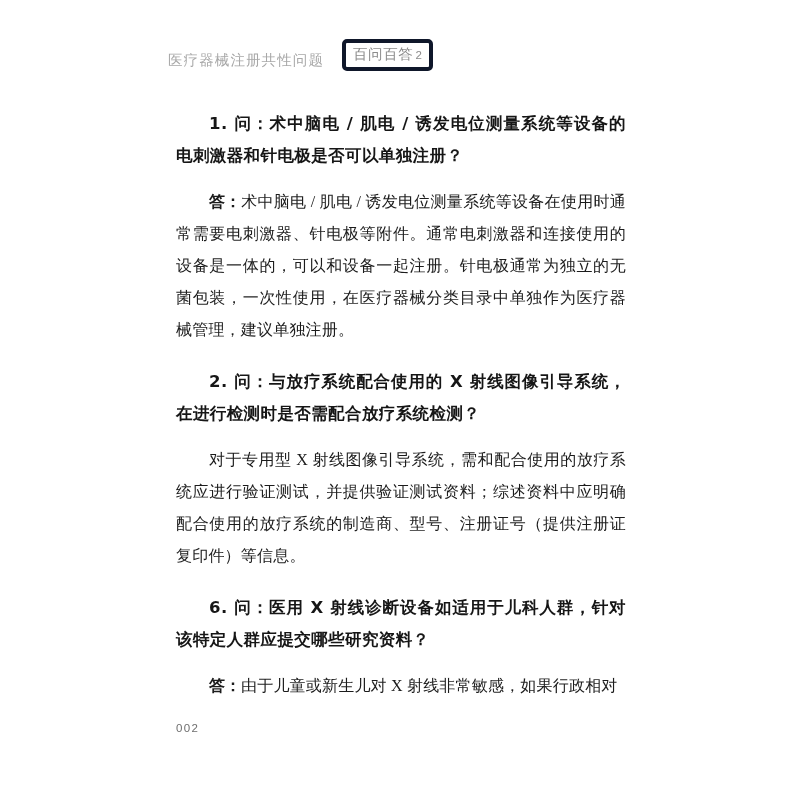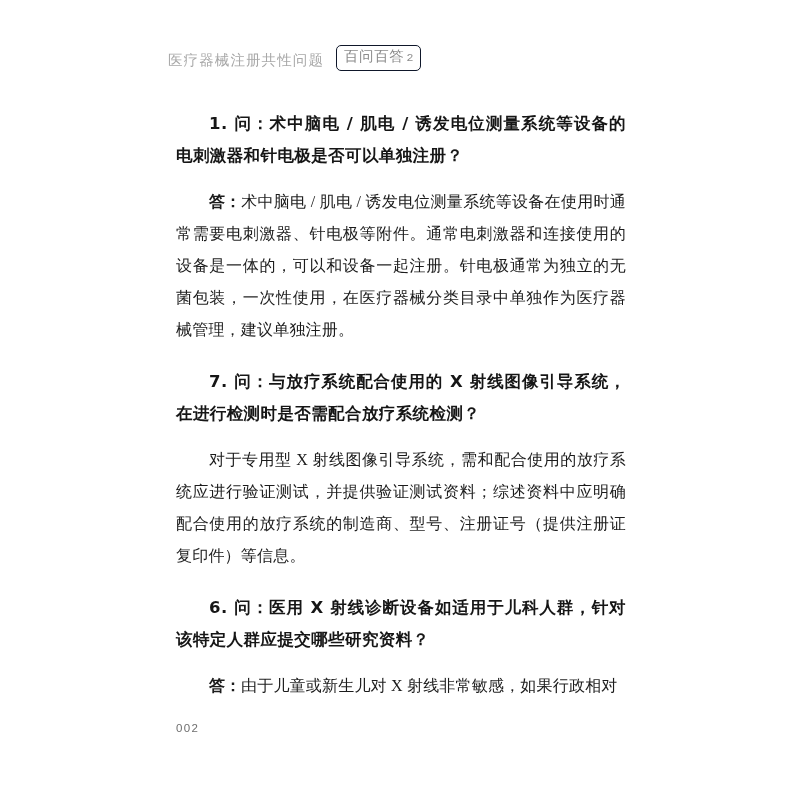--- a/index.html
+++ b/index.html
@@ -27,35 +27,35 @@
 
   
   .running-head {
     position: absolute;
     left: 168px;
     top: 38px;
     width: 470px;
     height: 32px;
     display: flex;
     align-items: flex-end;
-    gap: 12px;
+    gap: 18px;
   }
   .rh-title {
     font-family: "Liberation Serif", "DejaVu Serif", serif;
     font-size: 14.5px;
     letter-spacing: 1.1px;
     color: #a8a8a8;
     line-height: 20px;
     white-space: nowrap;
   }
   .rh-badge {
-    border: 1px solid #0f172a;
+    border: 4px solid #0f172a;
     border-radius: 5px;
     padding: 2px 7px 3px 7px;
-    font-family: Liberation Mono, monospace;
+    font-family: Liberation Sans, sans-serif;
     font-size: 14.5px;
     letter-spacing: 0.6px;
     color: #8c8c8c;
     line-height: 18px;
     white-space: nowrap;
     background: #fff;
     position: relative;
     top: 1px;
   }
   .rh-badge .num {
@@ -134,21 +134,21 @@
   </div>
 
   <div class="column">
 
     <div class="qa-block">
       <p class="question">1. 问：术中脑电 / 肌电 / 诱发电位测量系统等设备的电刺激器和针电极是否可以单独注册？</p>
       <p class="answer"><span class="answer-label">答：</span><span>术中脑电 / 肌电 / 诱发电位测量系统等设备在使用时通常需要电刺激器、针电极等附件。通常电刺激器和连接使用的设备是一体的，可以和设备一起注册。针电极通常为独立的无菌包装，一次性使用，在医疗器械分类目录中单独作为医疗器械管理，建议单独注册。</span></p>
     </div>
 
     <div class="qa-block">
-      <p class="question">7. 问：与放疗系统配合使用的 X 射线图像引导系统，在进行检测时是否需配合放疗系统检测？</p>
+      <p class="question">2. 问：与放疗系统配合使用的 X 射线图像引导系统，在进行检测时是否需配合放疗系统检测？</p>
       <p class="answer">对于专用型 X 射线图像引导系统，需和配合使用的放疗系统应进行验证测试，并提供验证测试资料；综述资料中应明确配合使用的放疗系统的制造商、型号、注册证号（提供注册证复印件）等信息。</p>
     </div>
 
     <div class="qa-block">
       <p class="question">6. 问：医用 X 射线诊断设备如适用于儿科人群，针对该特定人群应提交哪些研究资料？</p>
       <p class="answer"><span class="answer-label">答：</span><span>由于儿童或新生儿对 X 射线非常敏感，如果行政相对</span></p>
     </div>
 
   </div>
 

